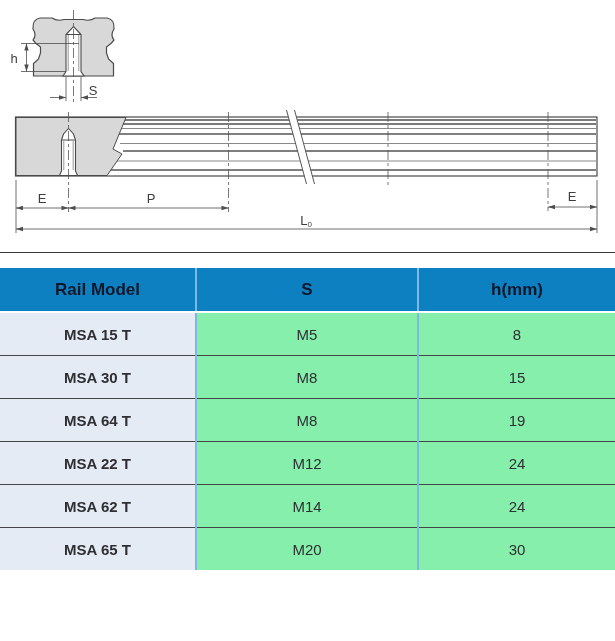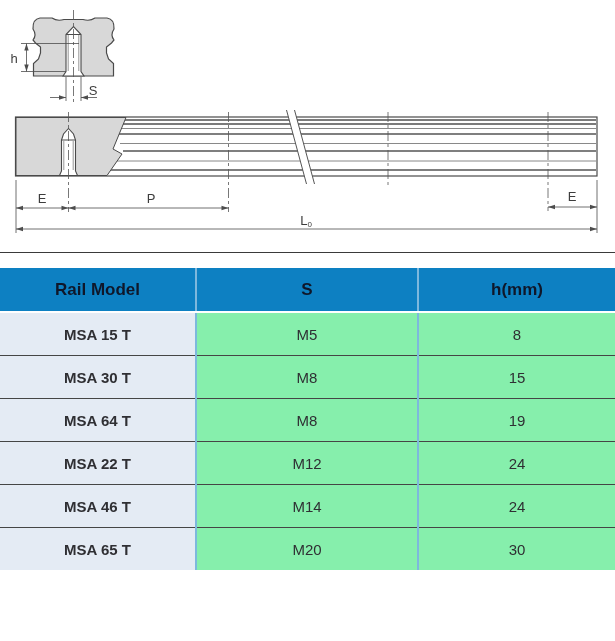--- a/index.html
+++ b/index.html
@@ -167,21 +167,21 @@
         <td class="model">MSA 64 T</td>
         <td>M8</td>
         <td>19</td>
       </tr>
       <tr>
         <td class="model">MSA 22 T</td>
         <td>M12</td>
         <td>24</td>
       </tr>
       <tr>
-        <td class="model">MSA 46 T</td>
+        <td class="model">MSA 62 T</td>
         <td>M14</td>
         <td>24</td>
       </tr>
       <tr>
         <td class="model">MSA 65 T</td>
         <td>M20</td>
         <td>30</td>
       </tr>
     </tbody>
   </table>

